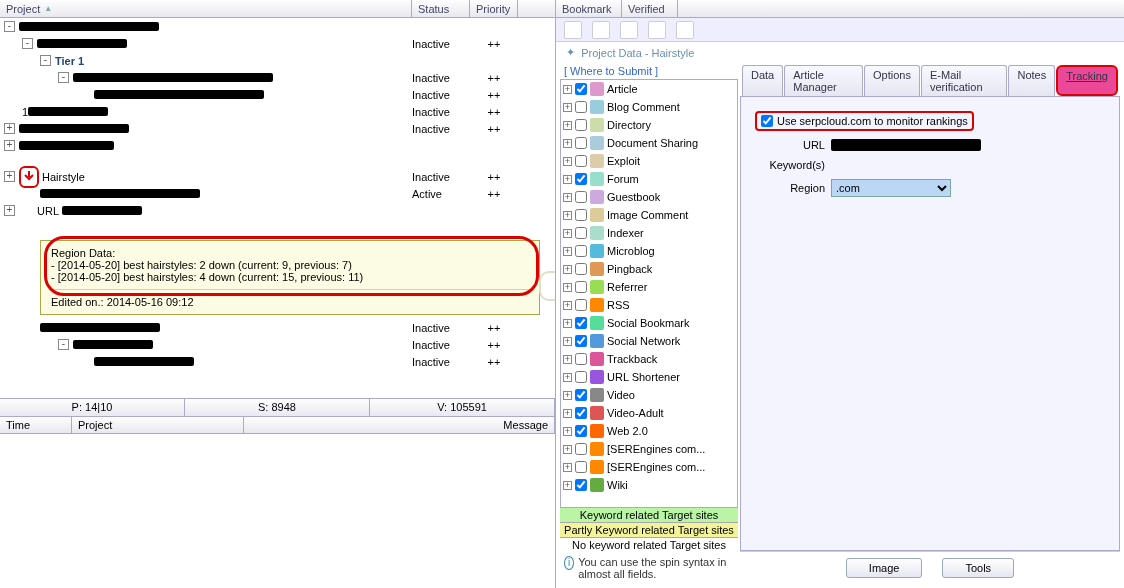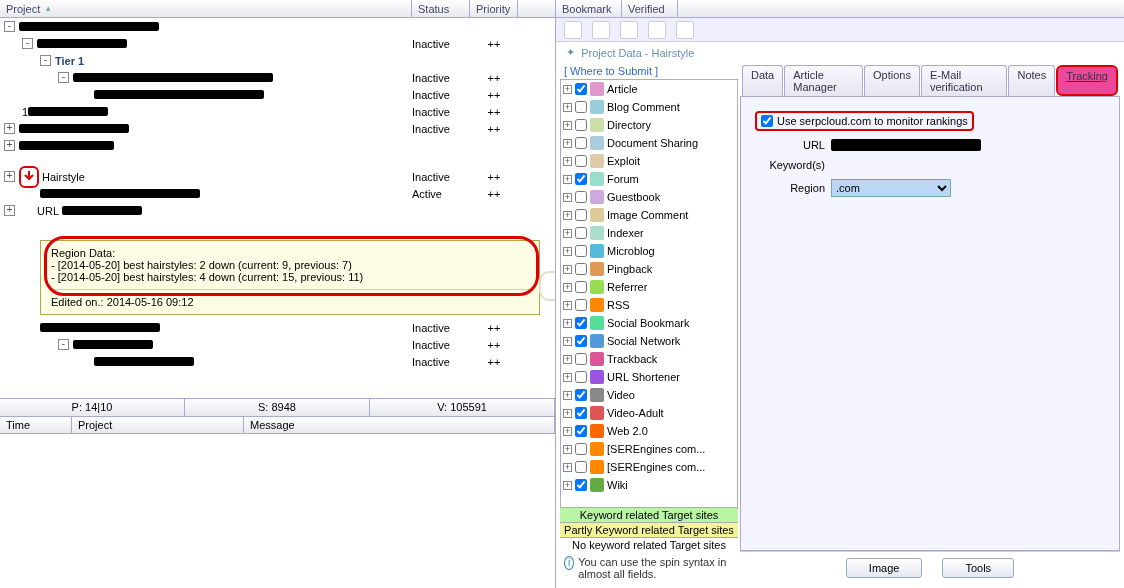--- a/index.html
+++ b/index.html
@@ -35,21 +35,21 @@
 .tooltip-outline { position: absolute; left: 44px; top: 218px; width: 495px; height: 60px; border: 3px solid #d00; border-radius: 20px; pointer-events: none; }
 .tooltip-sep { height: 1px; background: #ccc; margin: 6px 0; }
 .watermark { position: absolute; right: -30px; top: 30px; color: #e0dfc8; font-size: 16px; font-weight: bold; pointer-events: none; }
 .wm-ico { width: 30px; height: 30px; border: 2px solid #e0dfc8; border-radius: 10px; display: inline-block; }
 
 .statusbar { display: flex; height: 18px; border-top: 1px solid #aac; background: linear-gradient(#fefefe,#e8e8f0); }
 .sb { flex: 1; border-right: 1px solid #aac; text-align: center; padding-top: 2px; }
 
 .log-head { display: flex; height: 18px; background: linear-gradient(#fefefe,#e8e8f0); border-top: 1px solid #aac; border-bottom: 1px solid #aac; }
 .lh { border-right: 1px solid #aac; padding: 2px 6px; }
-.lh.t { width: 72px; } .lh.p { width: 172px; } .lh.m { flex: 1; }
+.lh.t { width: 72px; } .lh.p { width: 172px; } .lh.m { flex: 1; text-align: right; }
 .log-body { flex: 1; background: #fff; }
 
 
 .toolbar { height: 24px; background: #eef; border-bottom: 1px solid #cce; display: flex; gap: 10px; padding: 2px 8px; align-items: center; }
 .tb-ico { width: 18px; height: 18px; background: #fff; border: 1px solid #ccd; border-radius: 2px; }
 .panel-title { padding: 4px 10px; color: #6a8fb5; font-size: 14px; display: flex; align-items: center; gap: 6px; }
 .star { color: #6a8fb5; }
 .panel-body { flex: 1; display: flex; padding: 0 4px 4px 4px; gap: 2px; overflow: hidden; }
 
 .wts { width: 178px; display: flex; flex-direction: column; }

